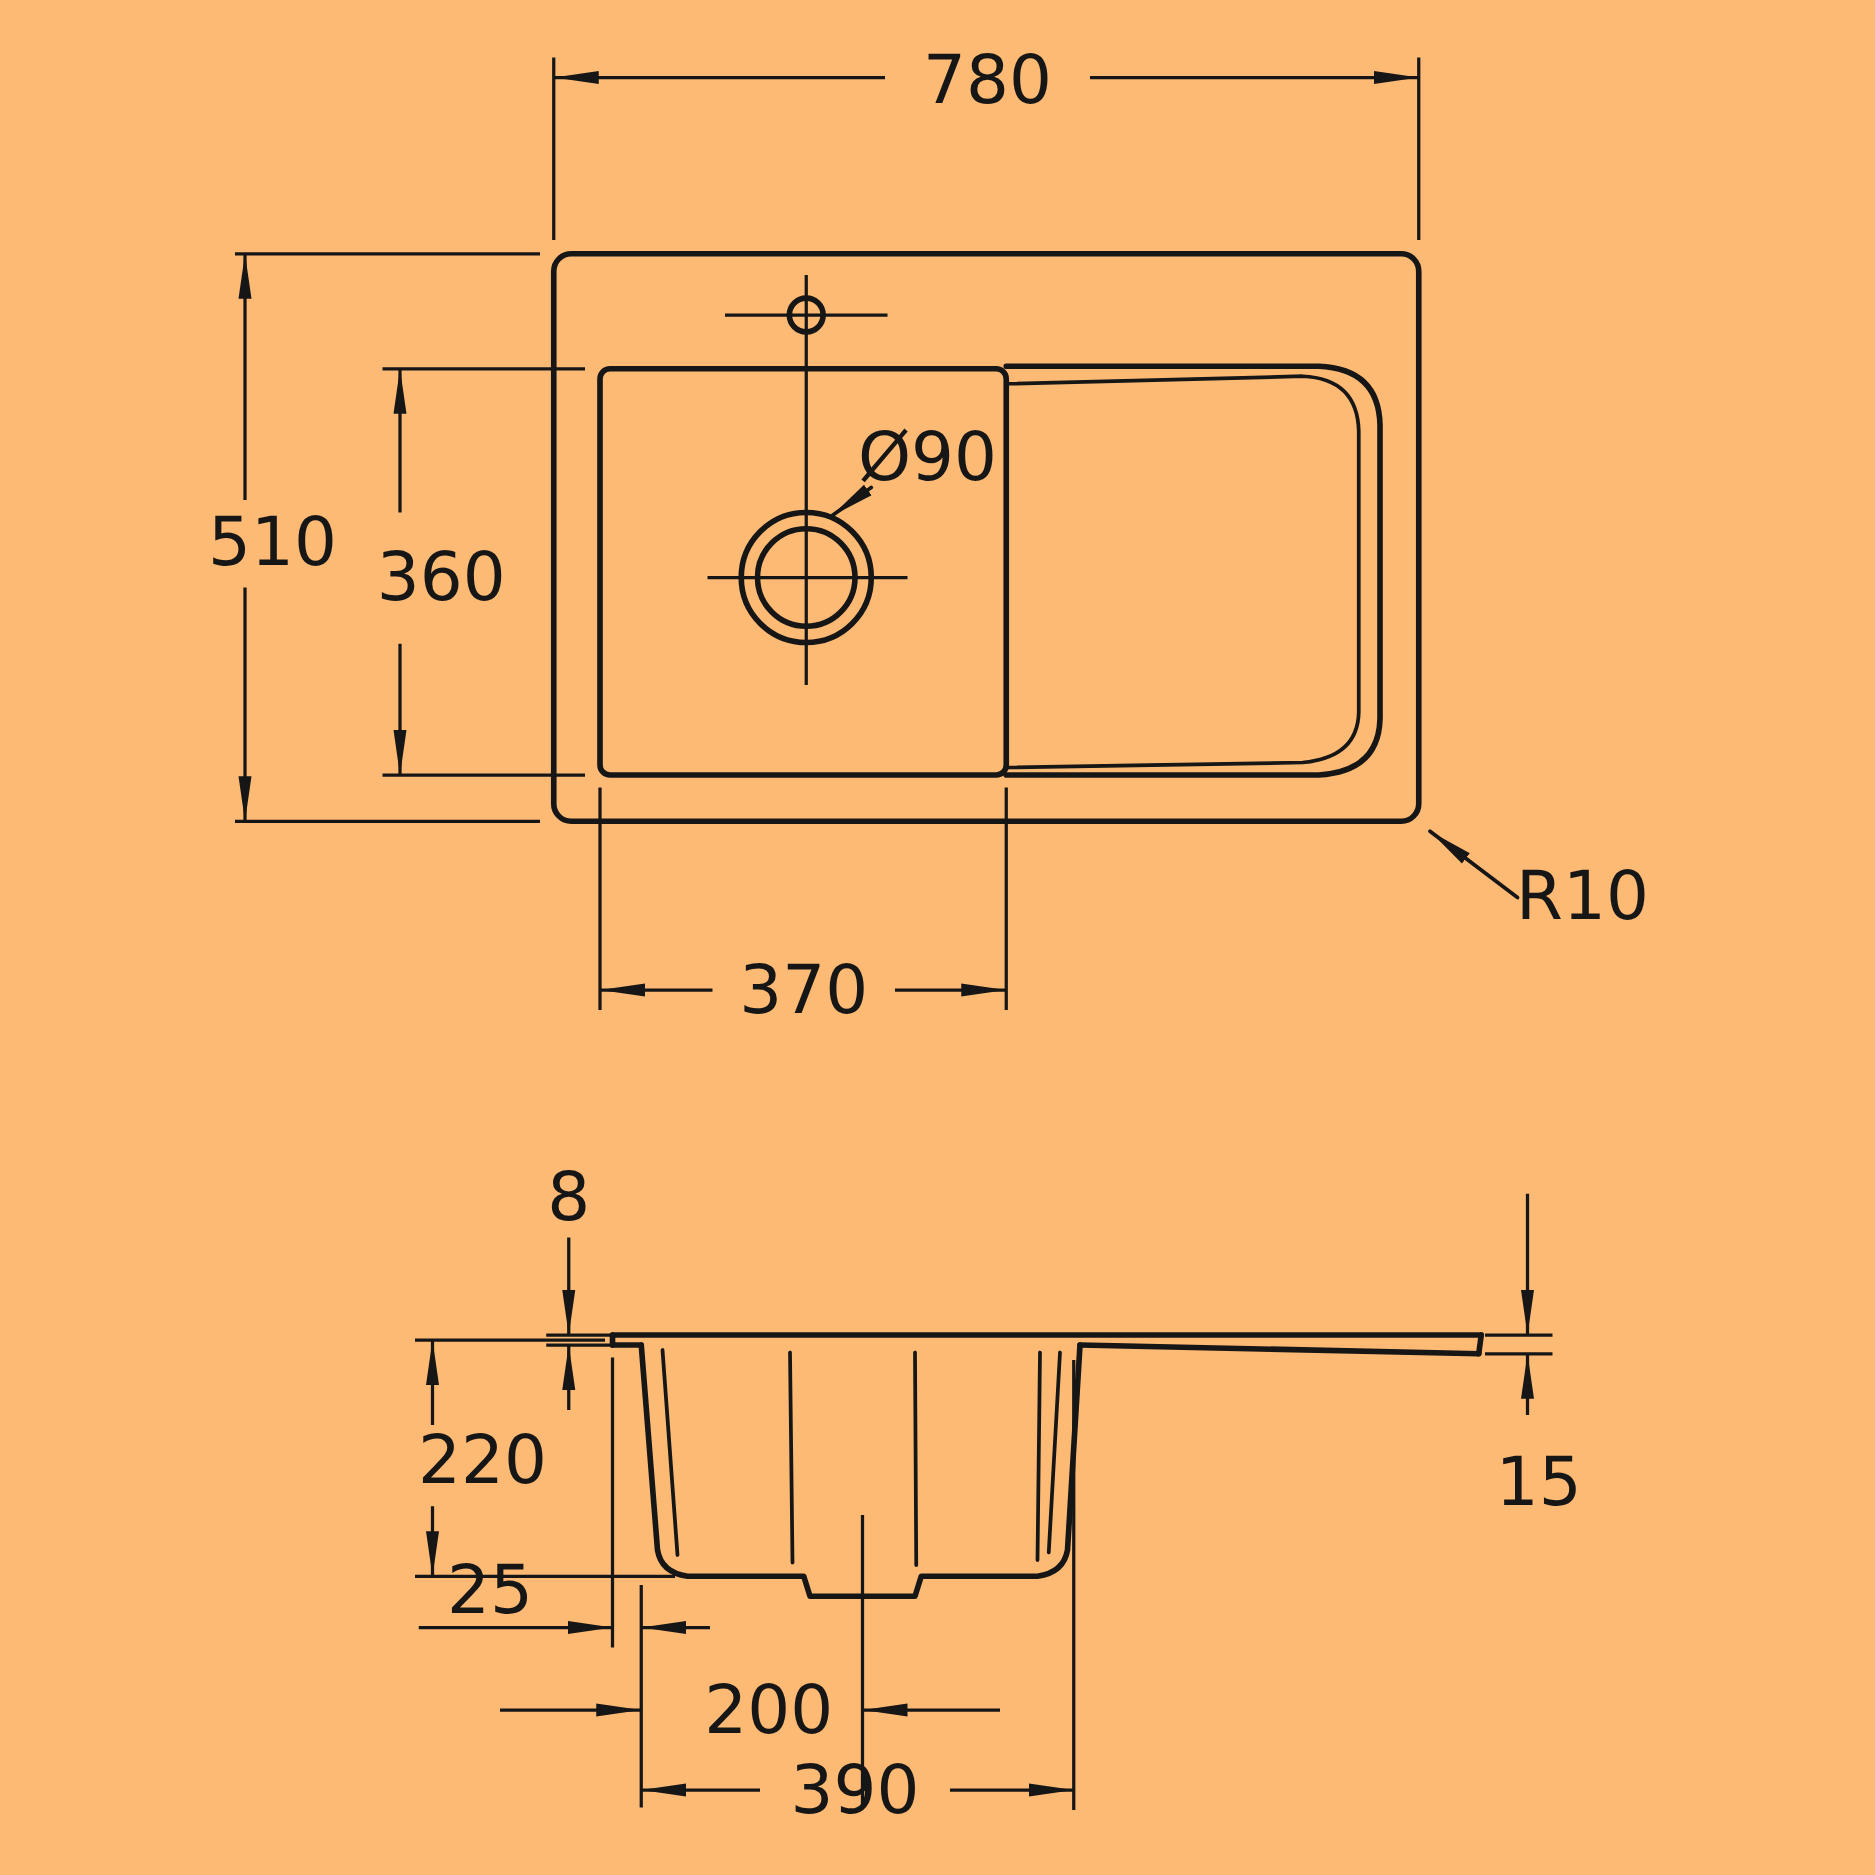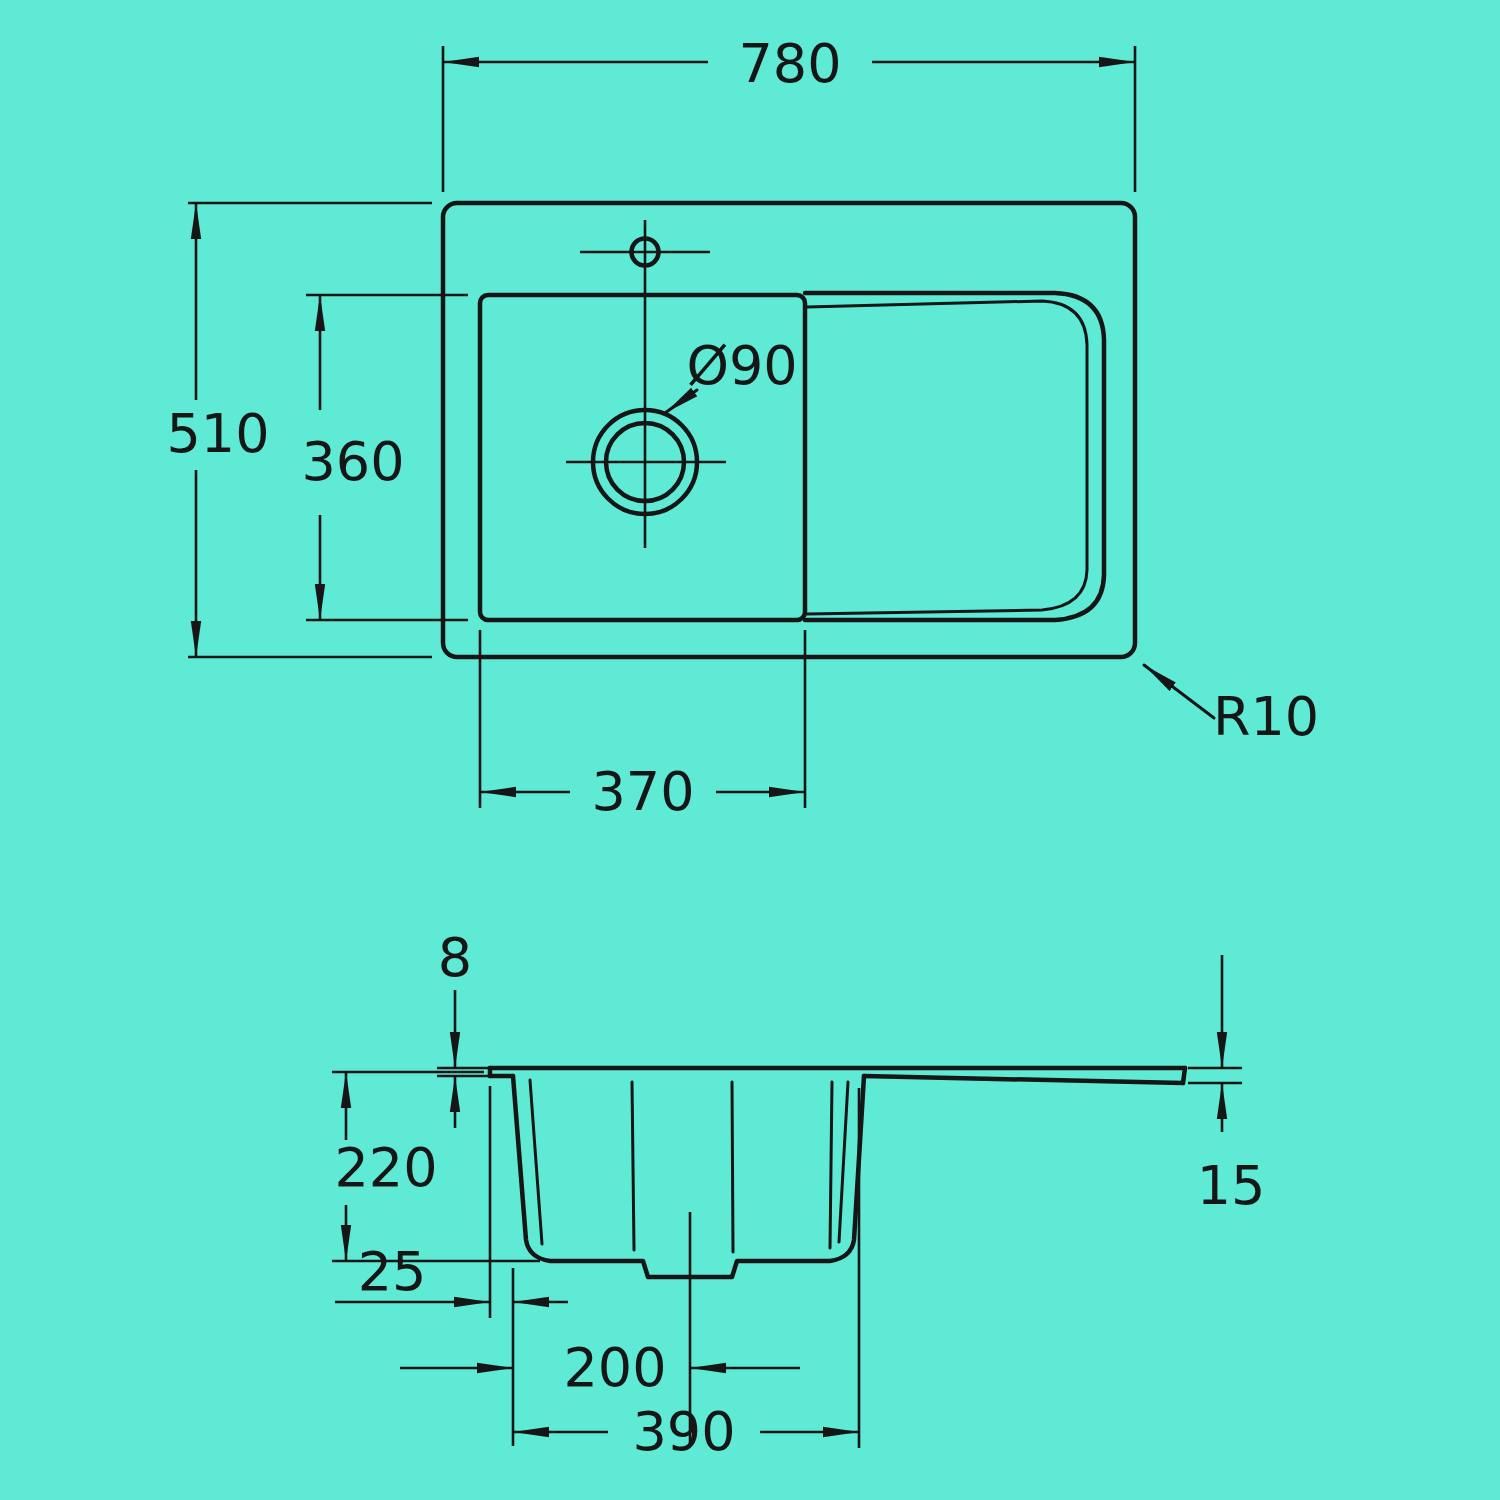--- a/index.html
+++ b/index.html
@@ -1,16 +1,16 @@
 <!DOCTYPE html>
 <html><head>
 <meta charset="utf-8">
 <style>
   html,body{margin:0;padding:0;background:#ffffff;}
-  .stage{width:1500px;height:1500px;background:#5eead4;position:relative;}
+  .stage{width:1500px;height:1500px;background:#fdba74;position:relative;}
   svg{display:block;}
   .outline{fill:none;stroke:#161616;stroke-width:4.5;stroke-linecap:round;stroke-linejoin:round;}
   .thin{fill:none;stroke:#161616;stroke-width:3;stroke-linecap:round;}
   .dim{fill:none;stroke:#161616;stroke-width:2.6;stroke-linecap:butt;}
   .lbl{fill:#161616;font-size:54px;font-family:"DejaVu Sans","Liberation Sans",sans-serif;text-anchor:middle;}
 </style>
 </head>
 <body>
 
 <div class="stage">

